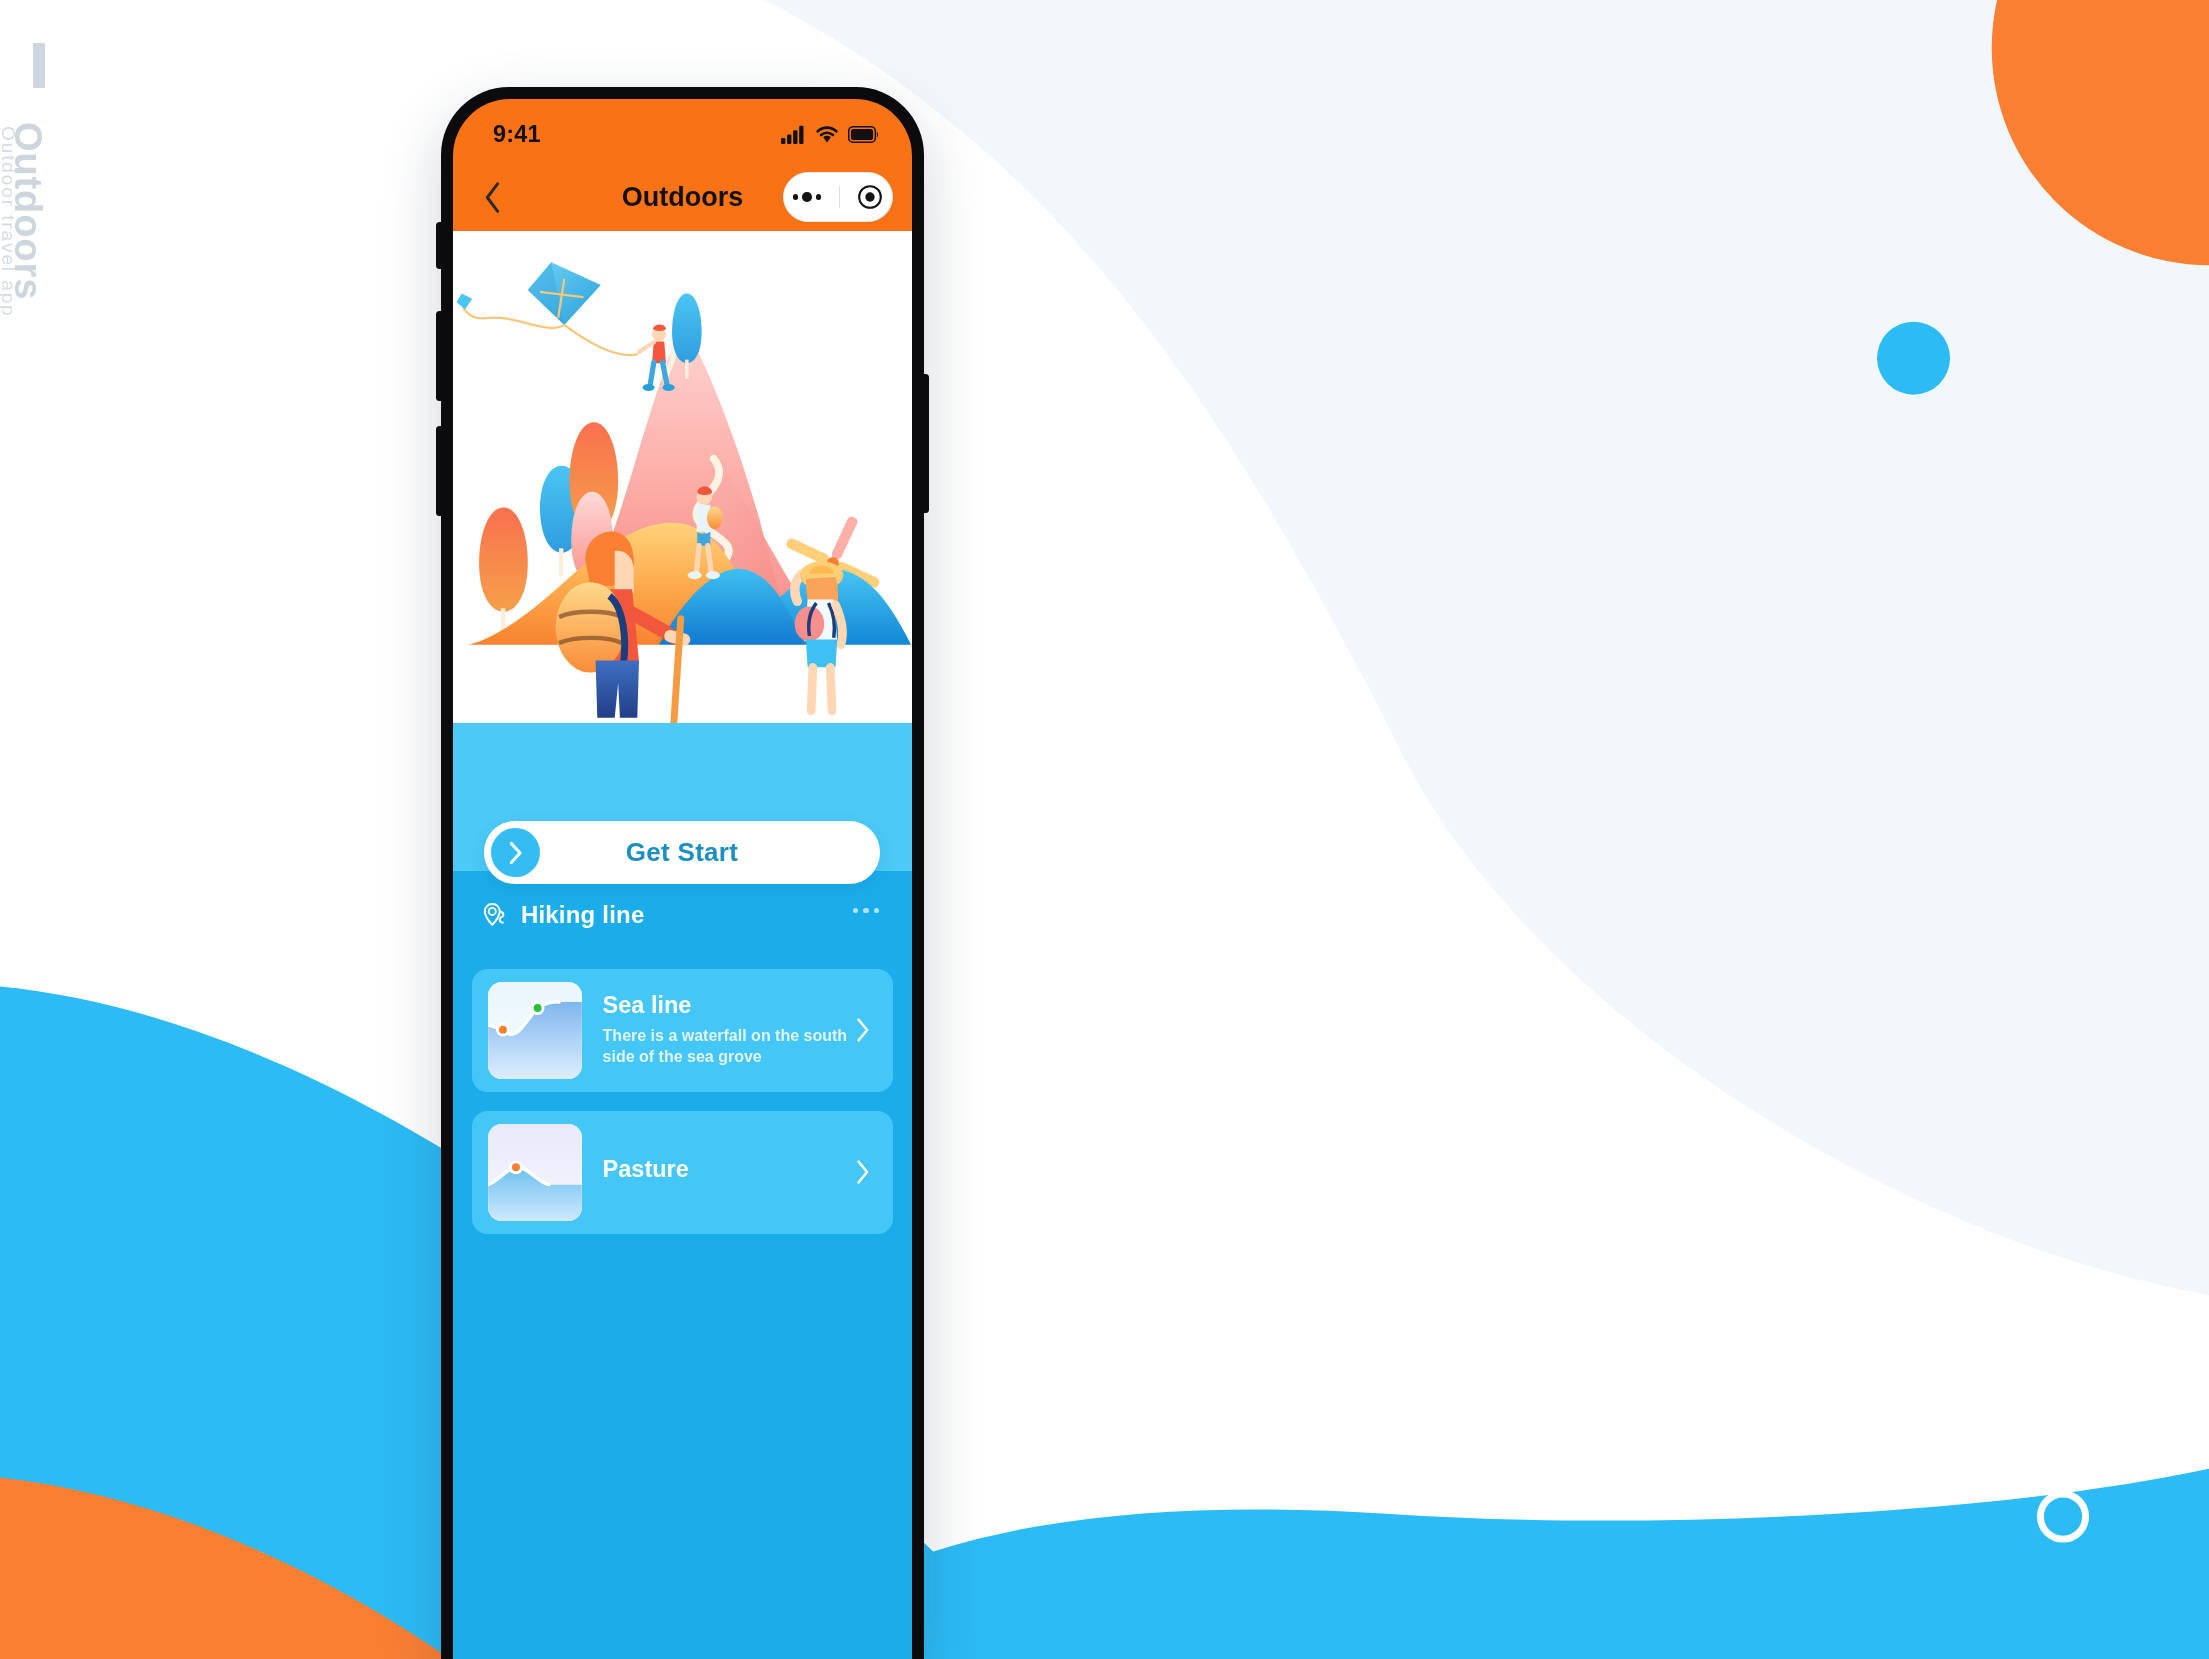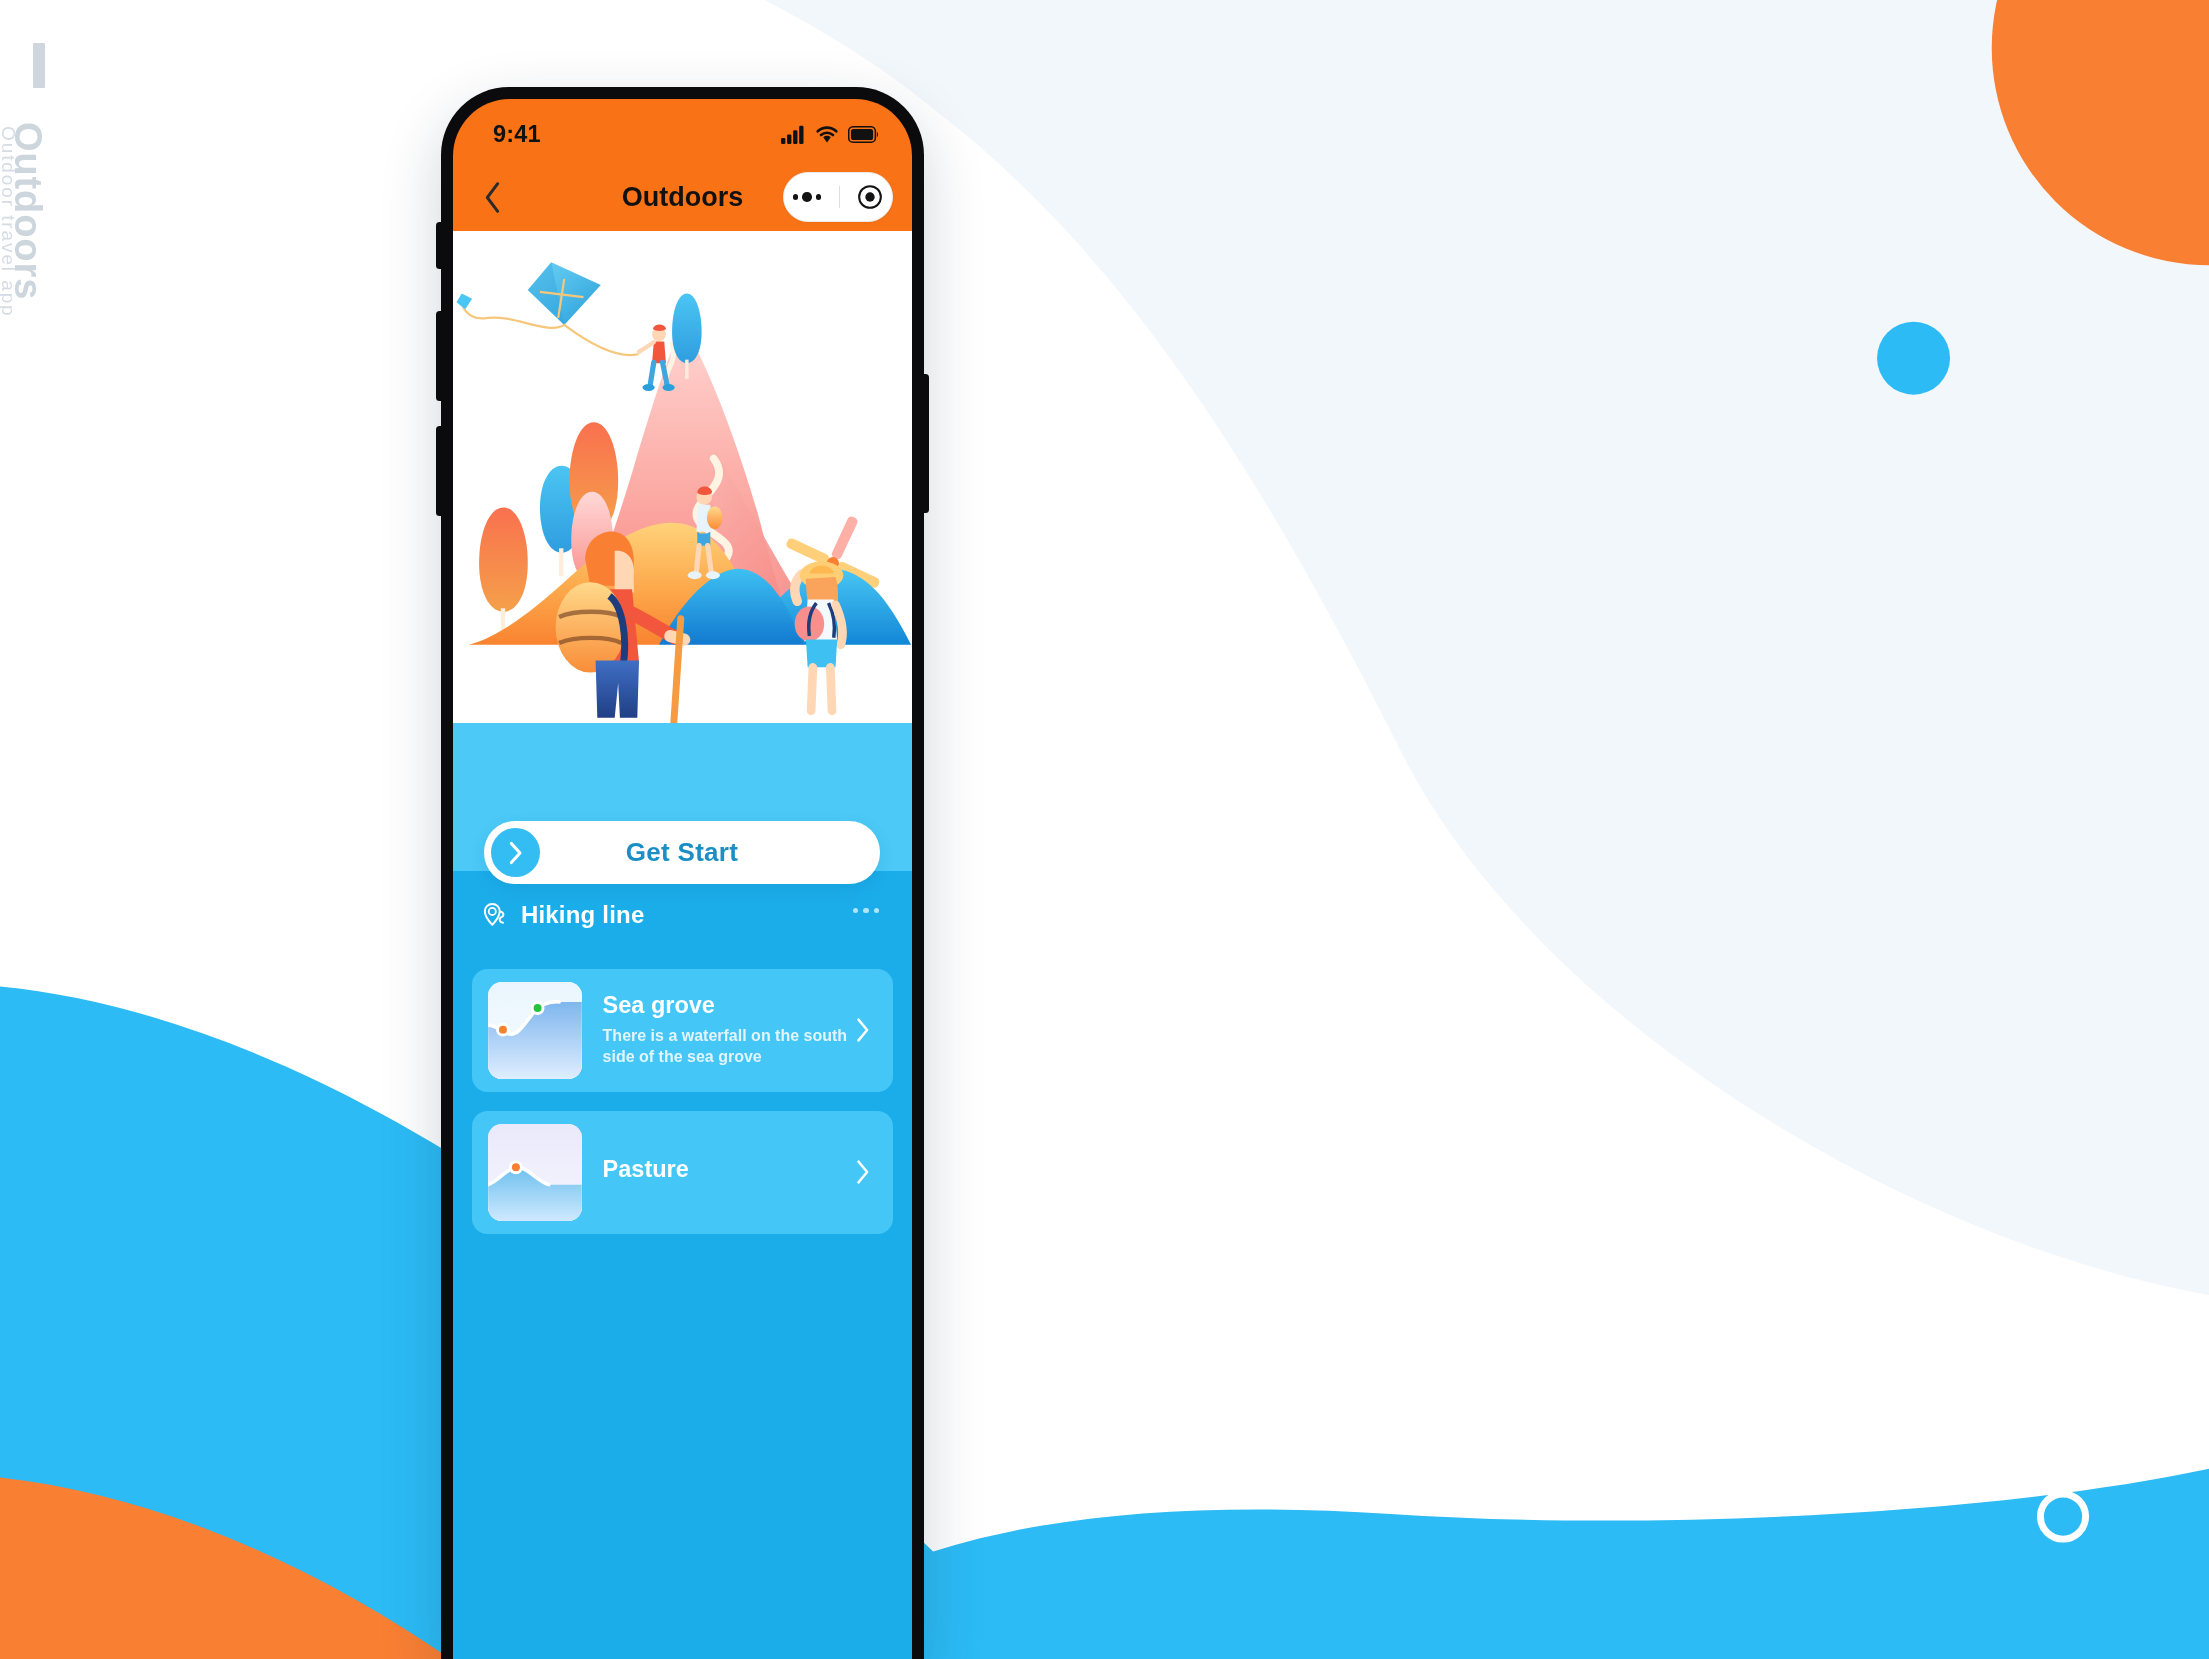--- a/index.html
+++ b/index.html
@@ -551,21 +551,21 @@
             <rect x="0" y="0" width="108" height="112" fill="url(#thTop)"></rect>
             <path d="M 0 50 C 10 50 16 58 24 60 C 34 63 42 48 52 36 C 60 26 70 22 82 23 L 108 23 L 108 112 L 0 112 Z" fill="url(#thWater)"></path>
             <path d="M 0 50 C 10 50 16 58 24 60 C 34 63 42 48 52 36 C 60 26 70 22 82 23" stroke="#ffffff" stroke-width="4" fill="none" stroke-linecap="round"></path>
             <circle cx="17" cy="55" r="8" fill="#ffffff"></circle>
             <circle cx="17" cy="55" r="4.6" fill="#f97f33"></circle>
             <circle cx="57" cy="30" r="8" fill="#ffffff"></circle>
             <circle cx="57" cy="30" r="4.6" fill="#25c23c"></circle>
           </svg>
         </div>
         <div class="rc-text">
-          <div class="rc-title">Sea grove</div>
+          <div class="rc-title">Sea line</div>
           <div class="rc-desc">There is a waterfall on the south side of the sea grove</div>
         </div>
         <div class="rc-chev">
           <svg width="15.6" height="26" viewBox="0 0 18 30">
             <path d="M4 3 L14 15 L4 27" stroke="#ffffff" stroke-width="2.8" fill="none" stroke-linecap="round" stroke-linejoin="round"></path>
           </svg>
         </div>
       </div>
 
       <div class="route-card">

